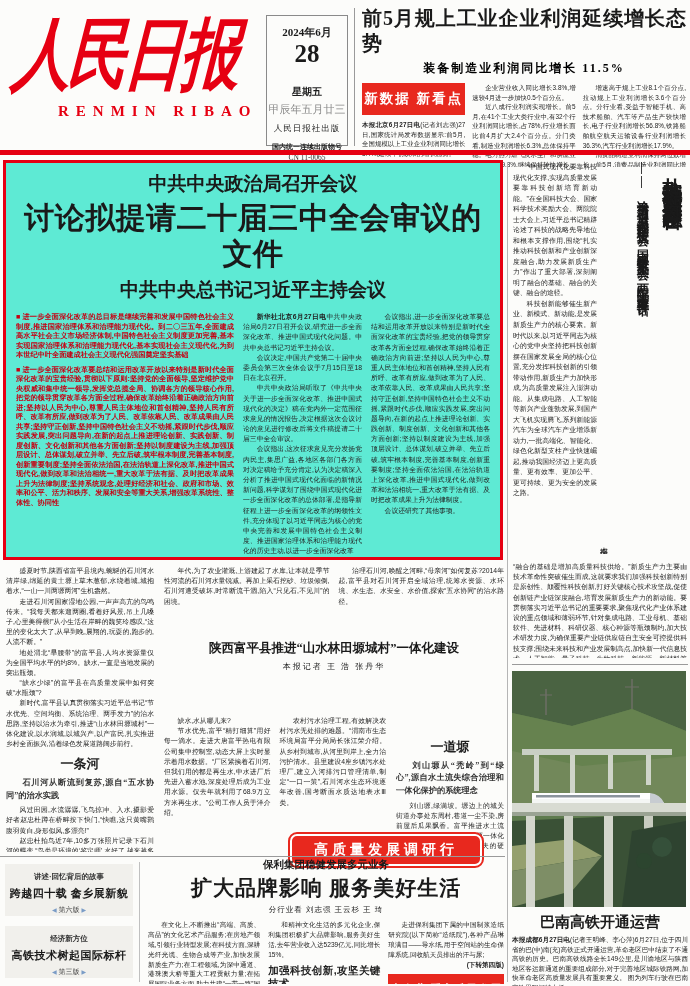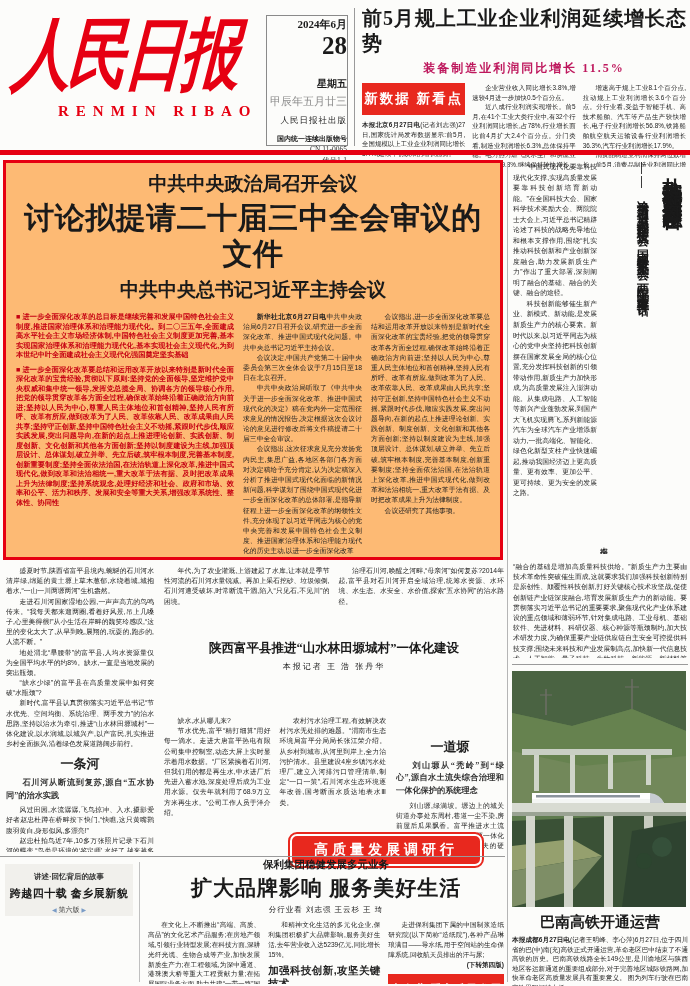--- a/index.html
+++ b/index.html
@@ -7,49 +7,49 @@
         font-family:"Liberation Sans",sans-serif;color:#1a1a1a;}
   .serif{font-family:"Liberation Serif","DejaVu Serif",serif;}
   
   .logo{position:absolute;left:16px;top:4px;width:244px;height:96px;color:#e60012;
         font-family:"DejaVu Serif",serif;font-weight:900;font-style:italic;font-size:58px;
         letter-spacing:-3px;transform:scale(1.02,1.35) skewX(-5deg);transform-origin:left top;line-height:1.3;}
   .logo-latin{position:absolute;left:58px;top:103px;color:#e60012;font-weight:bold;font-size:15px;
         letter-spacing:7px;font-family:"Liberation Serif",serif;}
   .website{position:absolute;left:52px;top:133px;font-size:9.5px;font-weight:bold;letter-spacing:1.6px;color:#111;}
   .datebox{position:absolute;left:266px;top:15px;width:82px;height:131px;border:1px solid #8a8a8a;
-        text-align:right;box-sizing:border-box;padding-top:1px;font-family:"Liberation Serif",serif;}
+        text-align:center;box-sizing:border-box;padding-top:9px;font-family:"Liberation Serif",serif;}
   .db-ym{font-size:11px;font-weight:bold;}
   .db-day{font-size:25px;font-weight:bold;line-height:1.15;}
   .db-week{font-size:10px;font-weight:bold;margin-top:16px;}
   .db-lunar{font-size:11px;color:#8a8a8a;margin-top:3px;}
   .db-pub{font-size:8.5px;margin-top:6px;letter-spacing:1px;}
   .db-issn-label{font-size:7px;font-weight:bold;margin-top:7px;}
   .db-small{font-size:7.5px;line-height:1.55;color:#333;}
   .mast-vrule{position:absolute;left:354px;top:8px;width:1px;height:138px;background:#9a9a9a;}
   
   .tr{position:absolute;left:362px;top:6px;width:324px;height:142px;}
   .tr-headline{font-size:20px;font-weight:900;font-family:"Liberation Serif",serif;letter-spacing:0px;
         text-align:justify;text-align-last:justify;margin:0;line-height:1.25;}
   .tr-sub{font-size:12px;font-weight:bold;font-family:"Liberation Serif",serif;text-align:center;
-        letter-spacing:2px;margin-top:4px;color:#be185d;}
+        letter-spacing:2px;margin-top:4px;color:#000000;}
   .tr-body{display:flex;gap:7px;margin-top:6px;height:84px;overflow:hidden;}
   .tr-col{flex:1;font-size:6.4px;line-height:1.5;text-align:justify;color:#222;}
   .tr-col p{margin:0;text-indent:2em;}
   .badge-new{background:#e8281e;color:#fff;font-weight:900;font-size:13.5px;text-align:center;
         padding:6px 2px;margin-bottom:5px;letter-spacing:2px;}
   .bold{font-weight:bold;}
   
   .red-rule{position:absolute;left:0;top:150px;width:690px;height:5px;background:#e60012;}
   .vrule-main{position:absolute;left:507px;top:162px;width:1px;height:820px;background:#b5b5b5;}
   .hr-bottom{position:absolute;left:0;top:856px;width:505px;height:1px;background:#9a9a9a;}
   .pv-rule{position:absolute;left:139px;top:862px;width:1px;height:120px;background:#c0c0c0;}
   
   .lead{position:absolute;left:3px;top:160px;width:500px;height:400px;border:3px solid #e60012;
-        background:#fdba74;box-sizing:border-box;padding:4px 10px;}
+        background:#5eead4;box-sizing:border-box;padding:4px 10px;}
   .lead-kicker{text-align:center;font-family:"Liberation Serif",serif;font-weight:bold;font-size:19px;margin:4px 0 0;}
   .lead-headline{text-align:center;font-weight:900;font-size:30px;margin:3px 0 0;letter-spacing:0.5px;line-height:1.2;}
   .lead-sub{text-align:center;font-weight:bold;font-size:19px;margin-top:5px;}
   .lead-cols{display:flex;gap:9px;margin-top:9px;height:268px;overflow:hidden;}
   .lead-bullets{width:46%;color:#c60012;font-size:7.2px;font-weight:bold;line-height:1.32;text-align:justify;}
   .lead-bullets p{margin:0 0 5px;}
   .lead-bullets p::before{content:"■ ";}
   .lead-bodycol{flex:1;font-size:6.8px;line-height:1.5;text-align:justify;color:#222;}
   .lead-bodycol p{margin:0;text-indent:2em;}
   
@@ -236,20 +236,29 @@
   <div class="hr-bottom"></div>
   <div class="pv-rule"></div>
 
   <div class="promos">
     <div class="promo">
       <div class="promo-kicker">讲述·回忆背后的故事</div>
       <div class="promo-title">跨越四十载 畲乡展新貌</div>
       <div class="promo-page">
         <span class="arrow">◀</span>
         <span>第六版</span>
+        <span class="arrow">▶</span>
+      </div>
+    </div>
+    <div class="promo">
+      <div class="promo-kicker">经济新方位</div>
+      <div class="promo-title">高铁技术树起国际标杆</div>
+      <div class="promo-page">
+        <span class="arrow">◀</span>
+        <span>第三版</span>
         <span class="arrow">▶</span>
       </div>
     </div>
   </div>
 
   <div class="poly">
     <p class="poly-kicker">保利集团稳健发展多元业务</p>
     <h2 class="poly-headline">扩大品牌影响  服务美好生活</h2>
     <div class="poly-byline">分行业看 刘志强 王云杉 王 琦</div>
     <div class="poly-cols">

